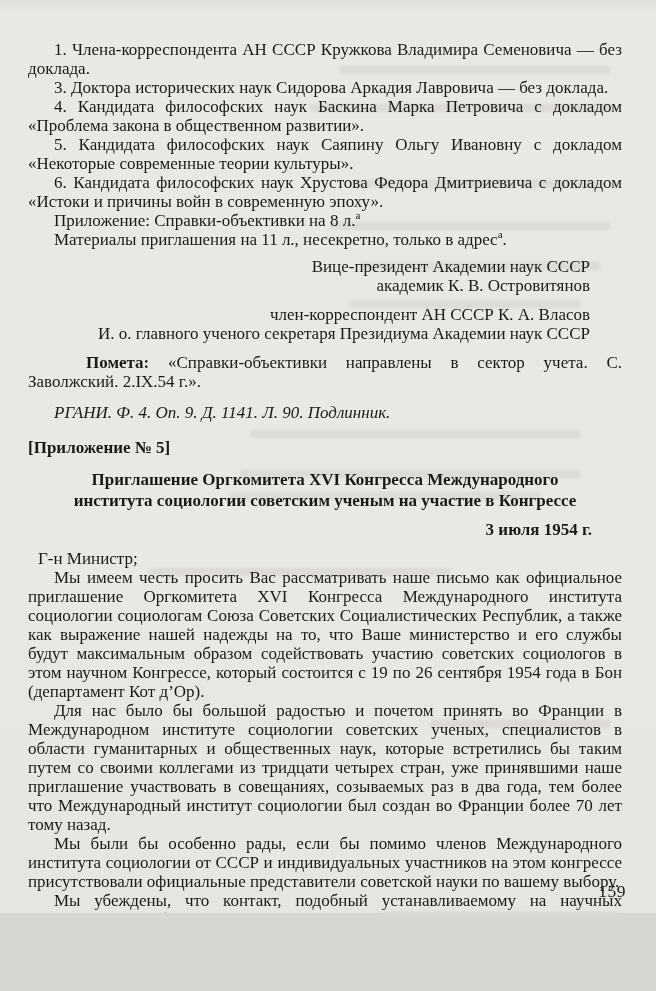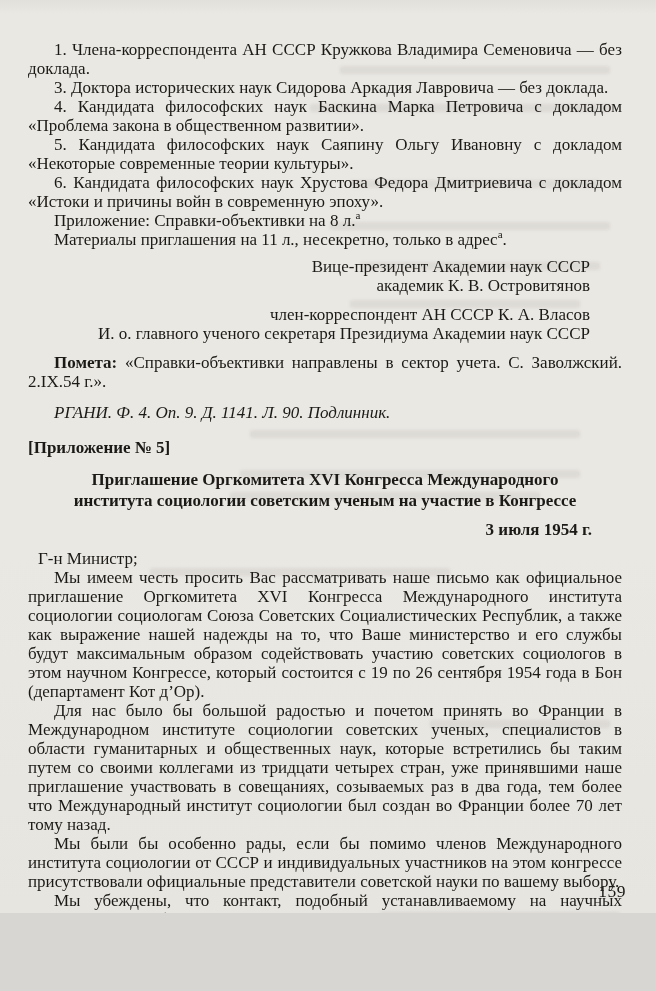--- a/index.html
+++ b/index.html
@@ -13,21 +13,21 @@
   }
   .content{padding:40px 34px 0 28px;}
   p{margin:0;}
   .para{text-align:justify;text-indent:26px;}
   .attach{text-indent:26px;}
   sup{font-size:11px;line-height:0;}
   .sig-block{text-align:right;padding-right:32px;}
   .sig-block.first{margin-top:8px;}
   .sig-block.second{margin-top:10px;}
   .pometa{margin-top:10px;text-align:justify;text-indent:26px;}
-  .pometa b{font-weight:bold;}
+  .pometa b{font-weight:bold;margin-left:32px;}
   .archive-ref{margin-top:12px;font-style:italic;text-indent:26px;}
   .appendix-label{margin-top:16px;font-weight:bold;text-align:left;padding-right:36px;}
   .doc-title{margin-top:12px;font-weight:bold;text-align:center;line-height:21px;}
   .doc-date{margin-top:9px;font-weight:bold;text-align:right;padding-right:30px;}
   .salutation{margin-top:10px;text-indent:10px;}
   .body-para{text-align:justify;text-indent:26px;}
   .page-number{position:absolute;right:30px;bottom:12px;font-size:17.5px;letter-spacing:.5px;}
   
   .bleed{position:absolute;left:0;top:0;width:100%;height:100%;pointer-events:none;z-index:0;}
   .bleed i{position:absolute;display:block;background:rgba(95,93,88,0.09);filter:blur(1.6px);height:8px;border-radius:2px;}

